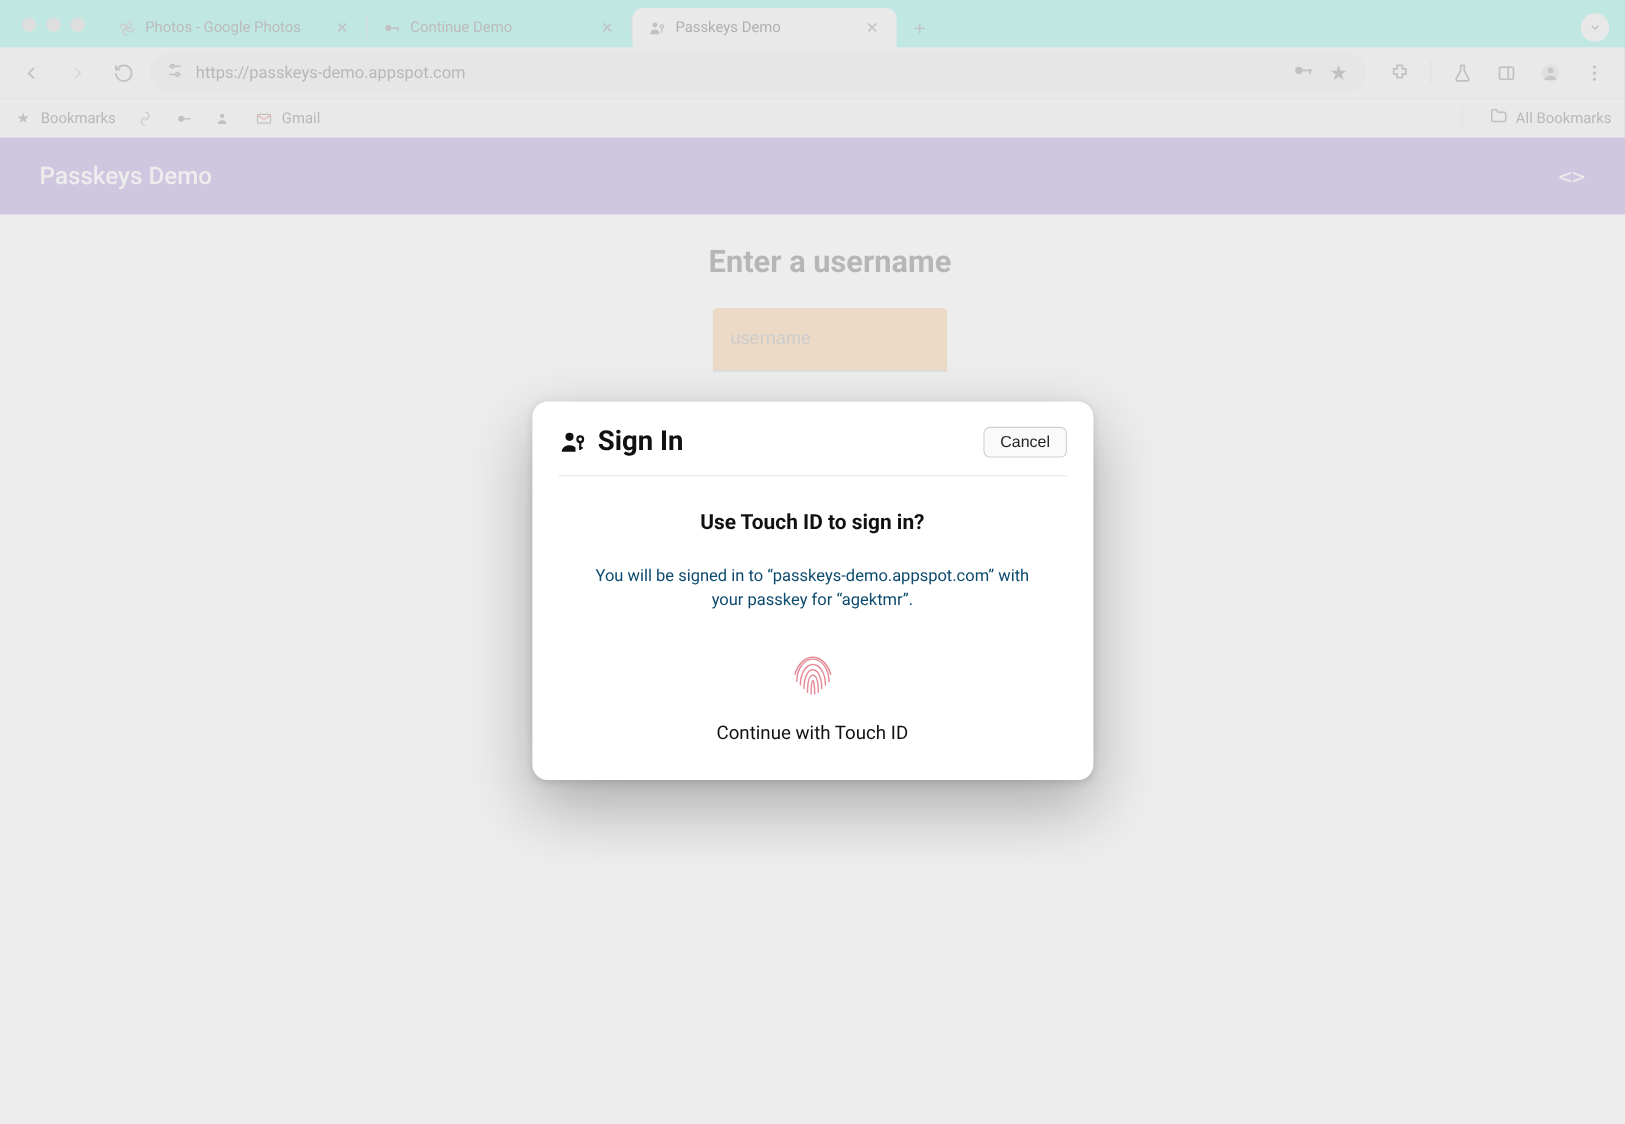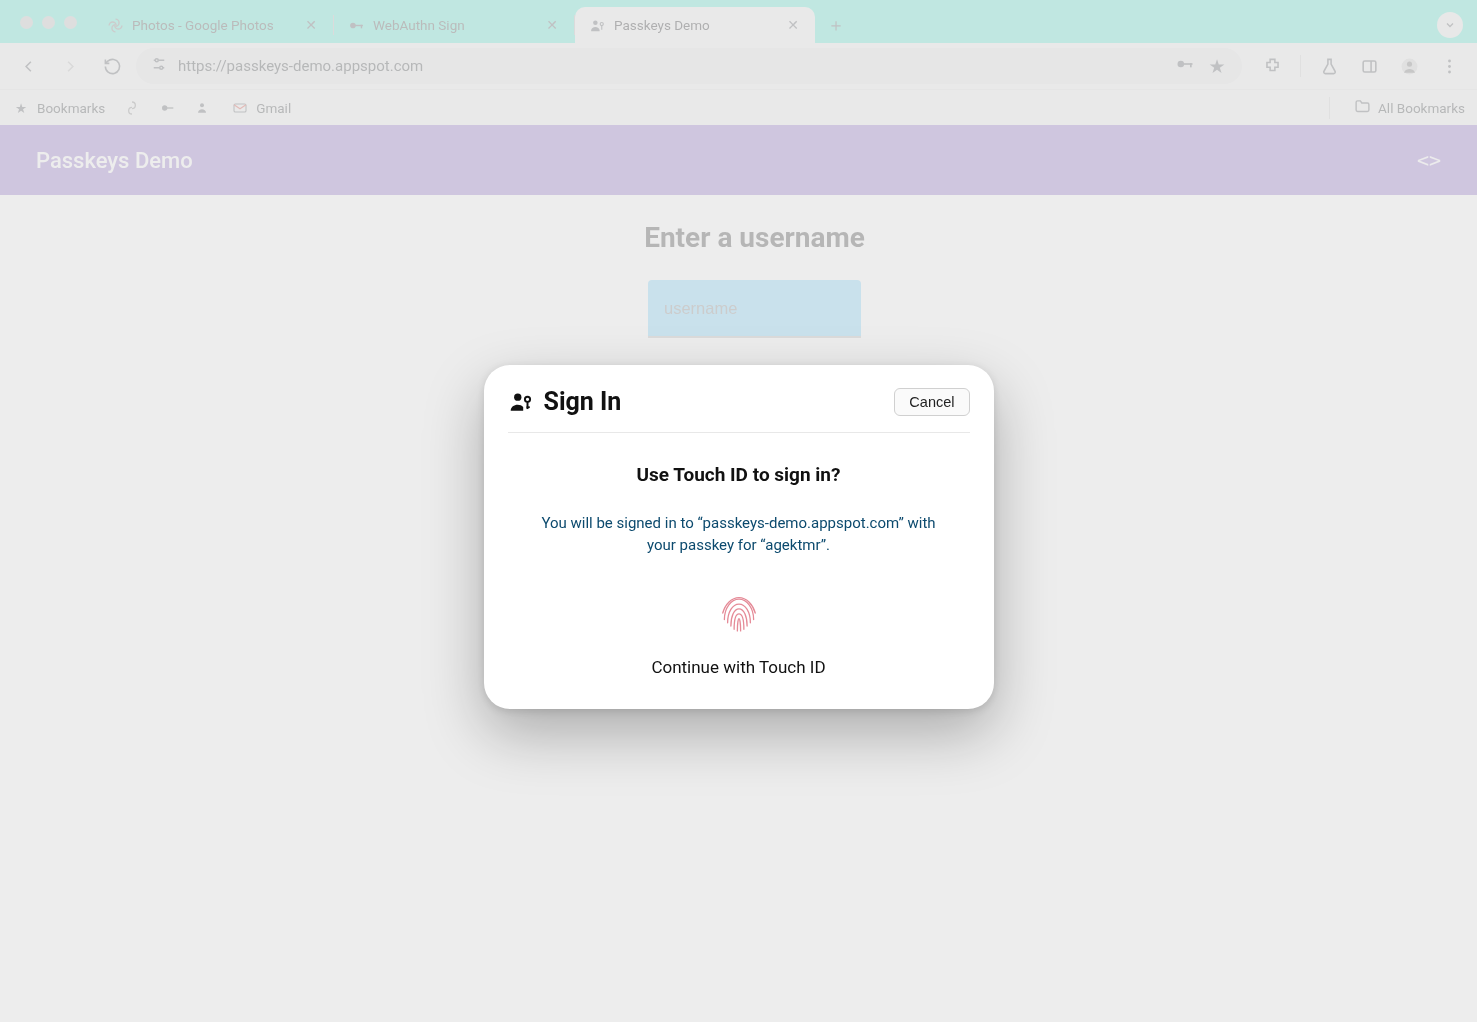--- a/index.html
+++ b/index.html
@@ -37,29 +37,29 @@
   .bm .bmicon { color:#5f6368; width:18px; display:flex; justify-content:center; }
   .bookmarks .spacer { flex:1; }
   .allbm { display:flex; align-items:center; gap:7px; color:#3c4043; }
 
   
   .page { position:absolute; top:125px; left:0; right:0; bottom:0; background:#ffffff; }
   .appbar { height:70px; background:#9575cd; display:flex; align-items:center; padding:0 36px; color:#fff; font-size:22px; font-weight:500; justify-content:space-between; }
   .appbar .code { font-family:monospace; font-size:20px; opacity:.95; }
   .content { display:flex; flex-direction:column; align-items:center; padding-top:26px; color:#202124;padding-left:32px;}
   .heading { font-size:28px; font-weight:700; color:#3c3c3c; margin-bottom:26px; }
-  .field { width:213px; height:58px; background:#7dd3fc; border:none; border-bottom:2px solid #bdbdbd; padding:0 16px; font-size:16.5px; color:#333; outline:none; border-radius:4px 4px 0 0; }
+  .field { width:213px; height:58px; background:#fdba74; border:none; border-bottom:2px solid #bdbdbd; padding:0 16px; font-size:16.5px; color:#333; outline:none; border-radius:4px 4px 0 0; }
   .field::placeholder { color:#8a8a8a; }
   .steps { margin-top:300px; width:520px; text-align:left; }
   .steps ol { list-style:none; }
   .steps li { font-size:17px; color:#4a4a4a; line-height:1.55; }
 
   
   .overlay { position:absolute; inset:0; background:rgba(230,230,230,0.72); display:flex; align-items:flex-start; justify-content:center; }
-  .modal { margin-top:365px; width:510px; background:#fff; border-radius:26px; box-shadow:0 24px 60px rgba(0,0,0,.28), 0 2px 8px rgba(0,0,0,.12); padding:22px 24px 32px; }
+  .modal { margin-top:365px; width:510px; background:#fff; border-radius:14px; box-shadow:0 24px 60px rgba(0,0,0,.28), 0 2px 8px rgba(0,0,0,.12); padding:22px 24px 32px; }
   .modal-head { display:flex; align-items:center; justify-content:space-between; padding-bottom:16px; border-bottom:1px solid #e8e8e8; }
   .modal-title { display:flex; align-items:center; gap:10px; font-size:25px; font-weight:700; color:#111; }
   .modal-title .mic { display:flex; align-items:center; }
   .cancel { border:1px solid #d0d0d0; background:#fafafa; border-radius:6px; padding:5px 14px; font-size:14.5px; color:#222; cursor:pointer; }
   .modal-body { text-align:center; padding-top:30px; }
   .q { font-size:19px; font-weight:700; color:#111; margin-bottom:27px; }
   .desc { font-size:15px; color:#0c4a6e; line-height:1.45; max-width:400px; margin:0 auto 30px; }
   .finger { margin:0 auto 18px; width:52px; height:52px; }
   .cont { font-size:17px; color:#111; }
 
@@ -97,21 +97,21 @@
       <div class="tabsep"></div>
 
       <div class="tab">
         <span class="tabicon">
           <svg viewBox="0 0 24 24" fill="#5f6368">
                 <circle cx="7" cy="12" r="4"></circle>
                 <rect x="10" y="11" width="11" height="2"></rect>
                 <rect x="18" y="11" width="2" height="5"></rect>
               </svg>
         </span>
-        <span class="title">WebAuthn Sign</span>
+        <span class="title">Continue Demo</span>
         <span class="close">✕</span>
       </div>
       <div class="tabsep"></div>
 
       <div class="tab active">
         <span class="tabicon">
           <svg viewBox="0 0 24 24" fill="#5f6368">
                 <circle cx="9" cy="8" r="3.2"></circle>
                 <path d="M3 19c0-3 3-5 6-5s6 2 6 5v1H3z"></path>
                 <circle cx="18" cy="10" r="2.2" fill="none" stroke="#5f6368" stroke-width="1.6"></circle>

